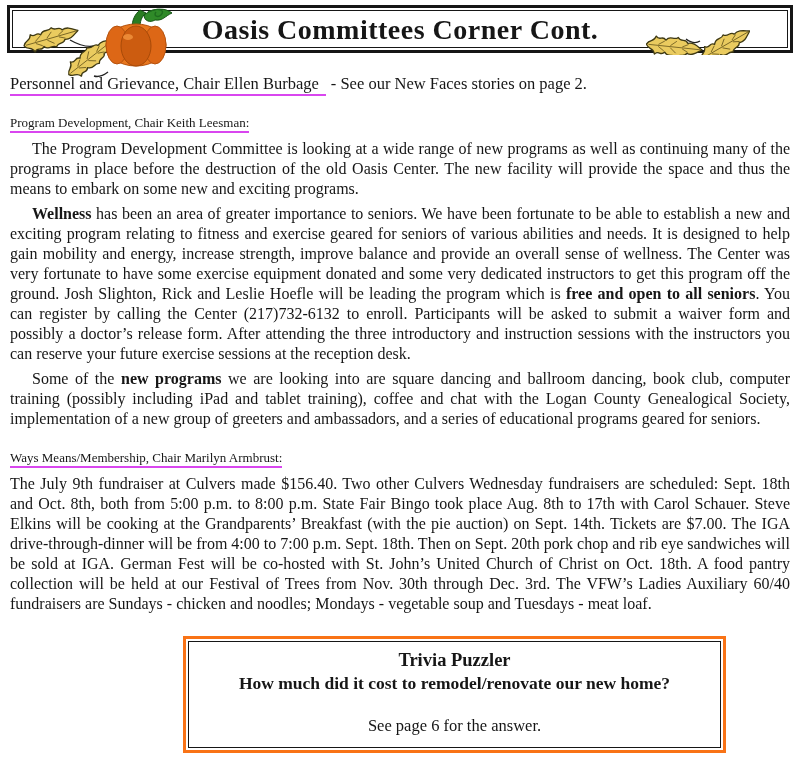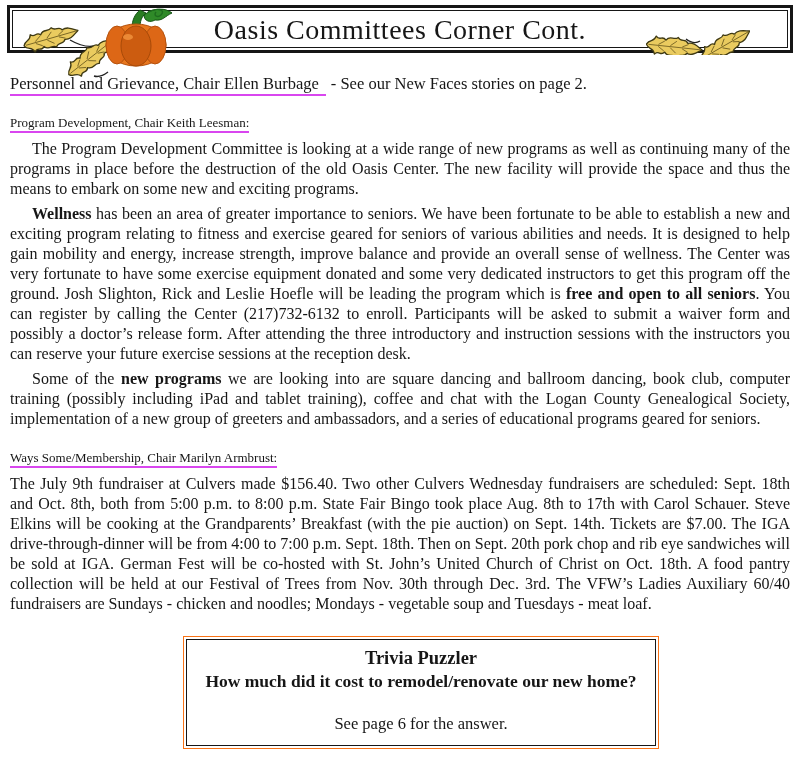--- a/index.html
+++ b/index.html
@@ -17,21 +17,21 @@
     position: relative;
     margin: 5px 7px 0 7px;
     height: 42px;
     border: 3px solid #161616;
     box-shadow: inset 0 0 0 2px #ffffff, inset 0 0 0 3px #161616;
     text-align: center;
   }
   .page-title {
     margin: 0;
     font-size: 28px;
-    font-weight: 400;
+    font-weight: 700;
     line-height: 44px;
     letter-spacing: 0.5px;
     white-space: nowrap;
   }
   .deco { position: absolute; pointer-events: none; }
   .deco-left-leaves  { left: 2px;  top: 2px; }
   .deco-pumpkin      { left: 84px; top: -4px; }
   .deco-right-leaves { right: 40px; top: 5px; }
 
   
@@ -49,23 +49,23 @@
     font-size: 16px;
     line-height: 20px;
     text-align: justify;
   }
   .indent { text-indent: 22px; }
   .b { font-weight: 700; }
 
   
   .trivia-box {
     margin: 22px 0 0 183px;
-    width: 476px;
+    width: 543px;
     box-sizing: border-box;
-    border: 1px solid #f97316;
+    border: 3px solid #f97316;
     box-shadow: inset 0 0 0 2px #ffffff, inset 0 0 0 3px #161616;
     text-align: center;
     padding: 9px 8px 13px 8px;
   }
   .t-title { font-size: 18.5px; font-weight: 700; line-height: 24px; }
   .t-q     { font-size: 17.5px; font-weight: 700; line-height: 23px; margin-top: 0; }
   .t-a     { font-size: 16.5px; line-height: 22px; margin-top: 20px; }
 </style>
 </head>
 <body>
@@ -113,21 +113,21 @@
 
     <h2 class="blockhd"><span class="hd">Program Development, Chair Keith Leesman:</span></h2>
 
     <p class="para indent">The Program Development Committee is looking at a wide range of new programs as well as continuing many of the programs in place before the destruction of the old Oasis Center.   The new facility will provide the space and thus the means to embark on some new and exciting programs.</p>
 
     <p class="para indent"><span class="b">Wellness</span><span> has been an area of greater importance to seniors.  We have been fortunate to be able to establish a new and exciting program relating to fitness and exercise geared for seniors of various abilities and needs.   It is designed to help gain mobility and energy, increase strength, improve balance and provide an overall sense of wellness.   The Center was very fortunate to have some exercise equipment donated and some very dedicated instructors to get this program off the ground.  Josh Slighton, Rick and Leslie Hoefle will be leading the program which is </span><span class="b">free and open to all seniors</span><span>.  You can register by calling the Center (217)732-6132 to enroll.   Participants will be asked to submit a waiver form and possibly a doctor’s release form.  After attending the three introductory and instruction sessions with the instructors you can reserve your future exercise sessions at the reception desk.</span></p>
 
     <p class="para indent"><span>Some of the </span><span class="b">new programs</span><span> we are looking into are square dancing and ballroom dancing,  book club, computer training (possibly including iPad and tablet training), coffee and chat with the Logan County Genealogical Society, implementation of a new group of greeters and ambassadors, and a series of educational programs geared for seniors.</span></p>
 
 
-    <h2 class="blockhd"><span class="hd">Ways Some/Membership, Chair Marilyn Armbrust:</span></h2>
+    <h2 class="blockhd"><span class="hd">Ways Means/Membership, Chair Marilyn Armbrust:</span></h2>
 
     <p class="para">The July 9th fundraiser at Culvers made $156.40.  Two other Culvers Wednesday fundraisers are scheduled:  Sept. 18th and Oct. 8th, both from 5:00 p.m. to 8:00 p.m.  State Fair Bingo took place Aug. 8th to 17th with Carol Schauer.  Steve Elkins will be cooking at the Grandparents’ Breakfast (with the pie auction) on Sept. 14th.  Tickets are $7.00.  The IGA drive-through-dinner will be from 4:00 to 7:00 p.m. Sept. 18th.  Then on Sept. 20th pork chop and rib eye sandwiches will be sold at IGA.  German Fest will be co-hosted with St. John’s United Church of Christ on Oct. 18th.  A food pantry collection will be held at our Festival of Trees from Nov. 30th through Dec. 3rd.  The VFW’s Ladies Auxiliary 60/40 fundraisers are Sundays - chicken and noodles; Mondays - vegetable soup and Tuesdays - meat loaf.</p>
   </div>
 
   <div class="trivia-box">
     <div class="t-title">Trivia Puzzler</div>
     <div class="t-q">How much did it cost to remodel/renovate our new home?</div>
     <div class="t-a">See page 6 for the answer.</div>
   </div>
 

